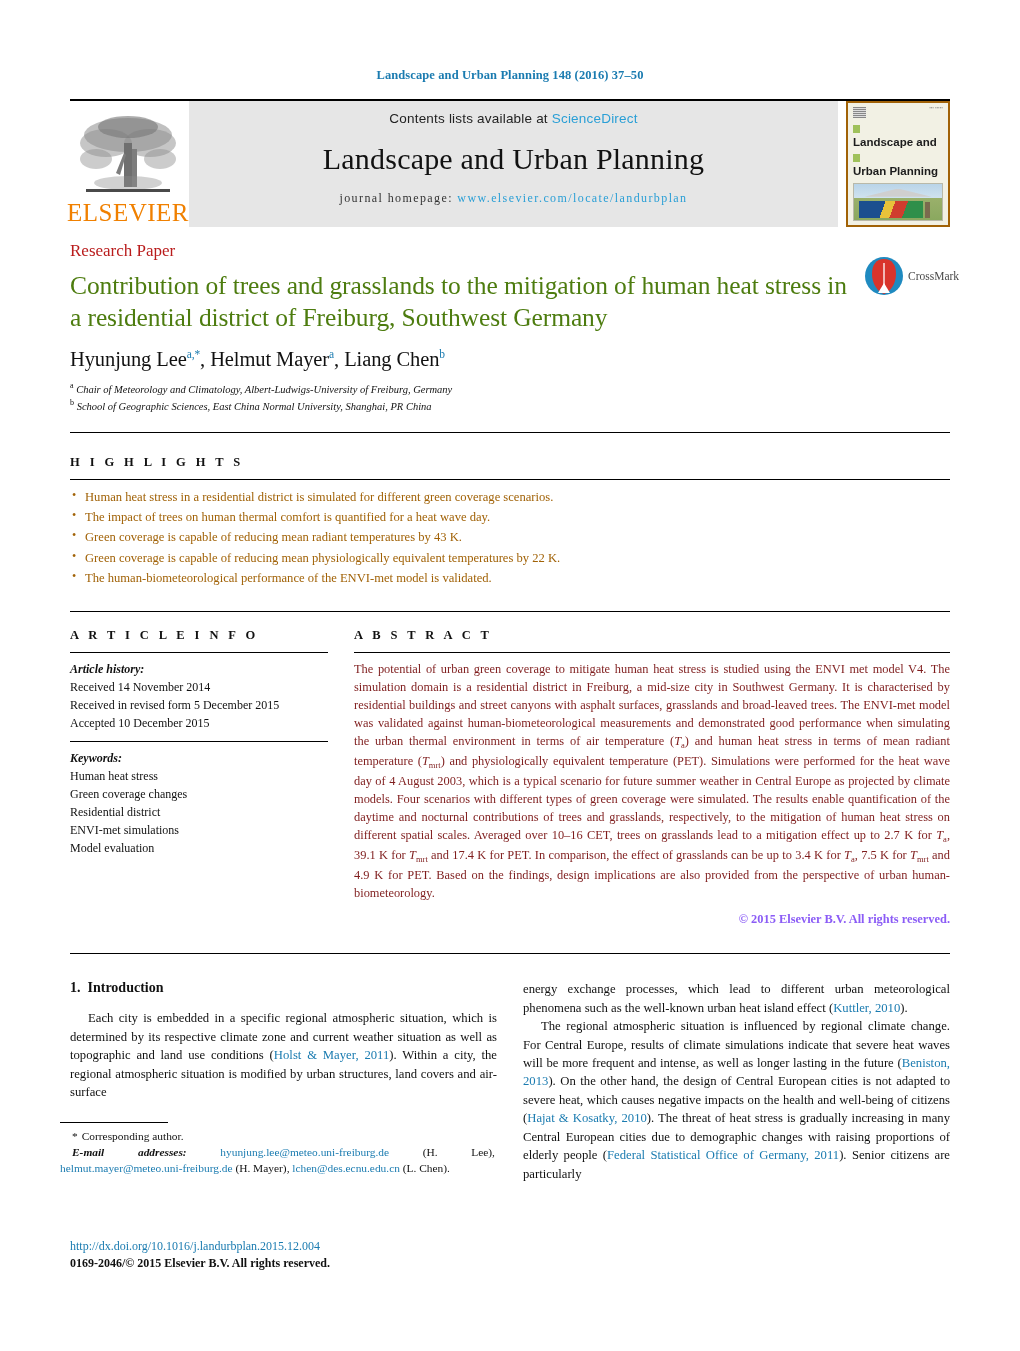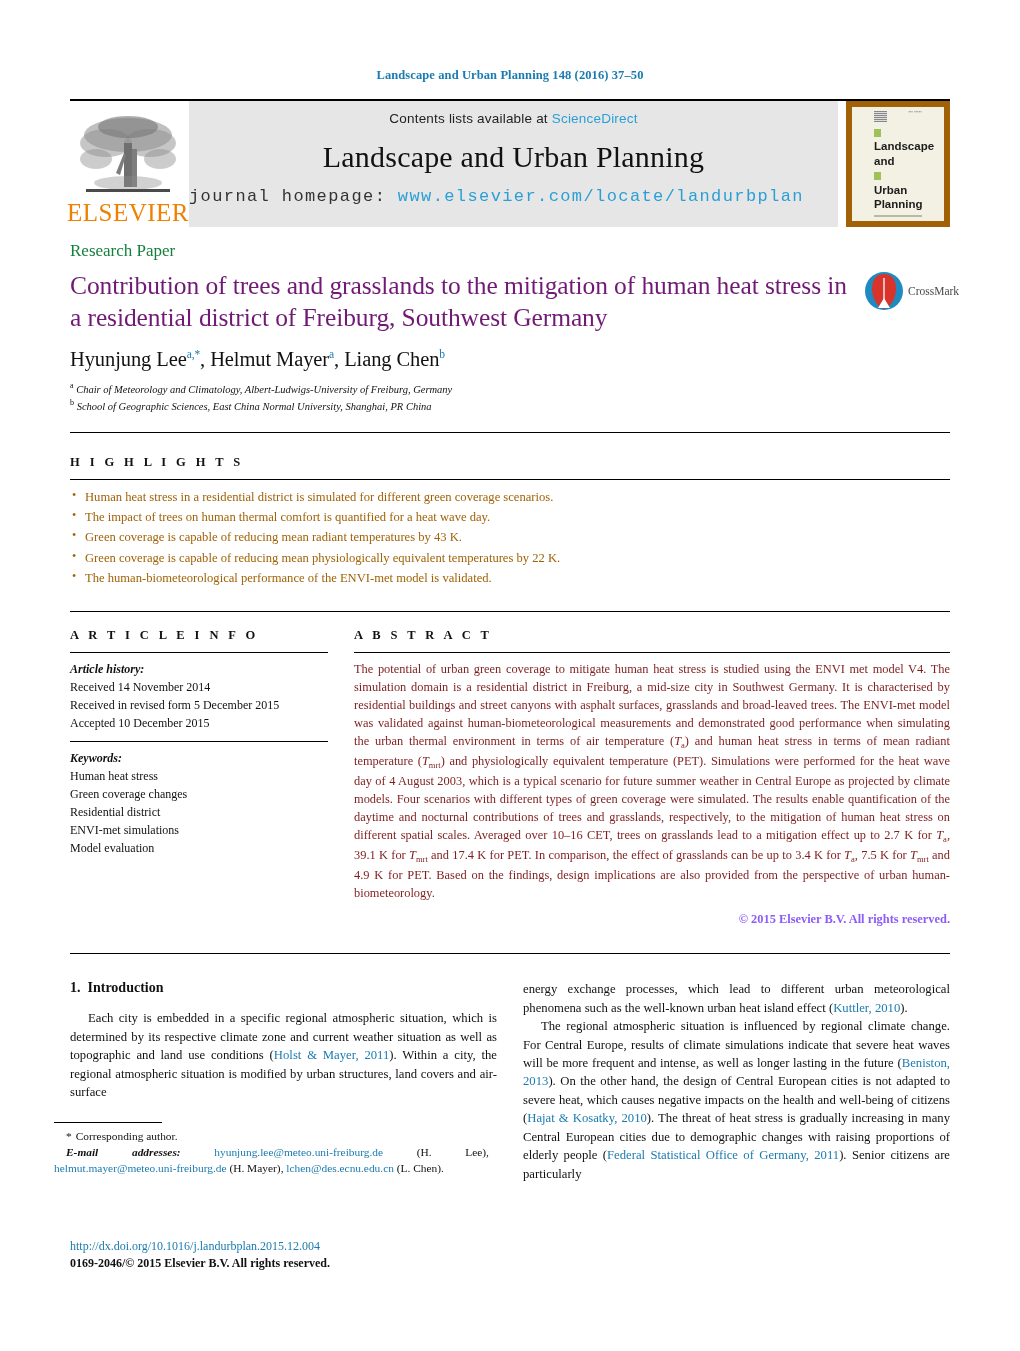--- a/index.html
+++ b/index.html
@@ -77,38 +77,38 @@
   }
   .contents-line .sd { color: #2a9fd6; }
   .journal-name {
     text-align: center;
     font-family: "Liberation Serif", serif;
     font-size: 30px;
     color: #111;
     letter-spacing: .2px;
   }
   .homepage-line {
-    text-align: left;
-    font-family: Liberation Mono, monospace;
-    font-size: 17px;
+    text-align: center;
+    font-family: Liberation Serif, serif;
+    font-size: 12px;
     color: #333;
     letter-spacing: 1.4px;
   }
   .homepage-line .url { color: #2a9fd6; }
 
   .cover-thumb {
     flex: 0 0 104px;
     width: 104px;
     margin-left: 8px;
-    border: 6px solid #a16207;
+    border: 2px solid #a16207;
     background: #f2f1e4;
     box-sizing: border-box;
     display: flex;
     flex-direction: column;
-    padding: 4px 22px;
+    padding: 4px 5px;
   }
   .cover-topbar { display:flex; justify-content:space-between; align-items:flex-start; height: 12px;}
   .cover-els { width: 13px; height: 11px; background: repeating-linear-gradient(0deg,#888 0 1px,#ddd 1px 2px); }
   .cover-dots { font-size: 3.5px; color:#777; letter-spacing:.3px; line-height:1.1; text-align:right;}
   .cover-title {
     font-family: "Liberation Sans", sans-serif;
     font-weight: bold;
     font-size: 11.5px;
     color: #1c1c1c;
     line-height: 1.25;
@@ -132,36 +132,36 @@
   .cover-img .mural {
     position:absolute; left:6%; bottom:6%; width:72%; height:46%;
     background: linear-gradient(110deg,#1b4f8f 0 38%,#e8c33a 38% 52%,#cf3d2e 52% 70%,#2f8f4a 70% 100%);
   }
   .cover-img .post { position:absolute; right:14%; bottom:6%; width:5%; height:44%; background:#7b6a4e;}
 
   
   .titleblock { margin: 14px 70px 0 70px; position: relative; }
   .papertype {
     font-size: 17px;
-    color: #15803d;
+    color: #b91c1c;
     margin-bottom: 9px;
   }
   .paper-title {
     font-size: 25.5px;
     line-height: 1.26;
-    color: #701a75;
+    color: #4d7c0f;
     font-weight: normal;
     margin: 0;
     max-width: 790px;
     letter-spacing: -.1px;
   }
   .crossmark {
     position: absolute;
     right: 0;
-    top: 27px;
+    top: 12px;
     width: 86px;
     height: 46px;
     display: flex;
     align-items: center;
     gap: 4px;
   }
   .cm-badge { width: 40px; height: 40px; flex: 0 0 40px;}
   .cm-text {
     font-family: "Liberation Serif", serif;
     font-size: 11.5px;
@@ -271,21 +271,21 @@
   }
   p.body + p.body { margin-top: 0; }
   a.ref, .ref {
     color: #1a7bb0;
     text-decoration: none;
   }
 
   
   .footnotes {
     position: absolute;
-    left: 54px;
+    left: 60px;
     top: 1122px;
     width: 435px;
   }
   .fn-rule { border-top: 1px solid #000; width: 108px; margin-bottom: 5px;}
   .fn {
     font-size: 11.4px;
     line-height: 1.42;
     color: #111;
     text-align: justify;
   }

